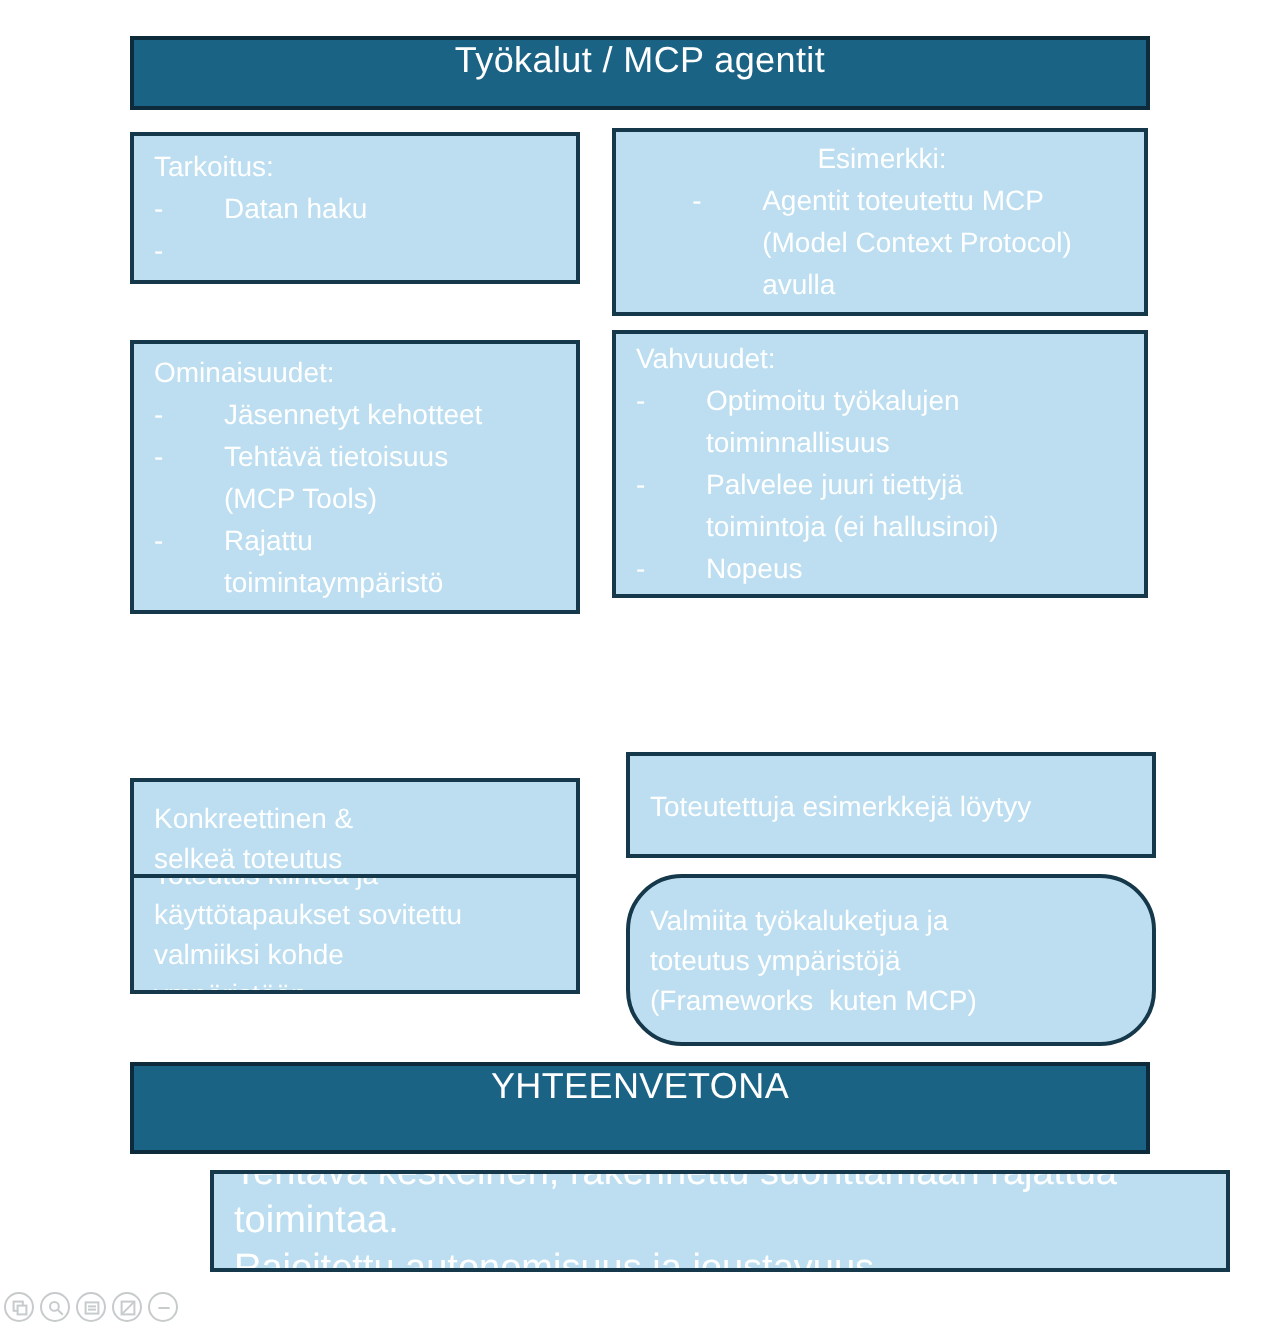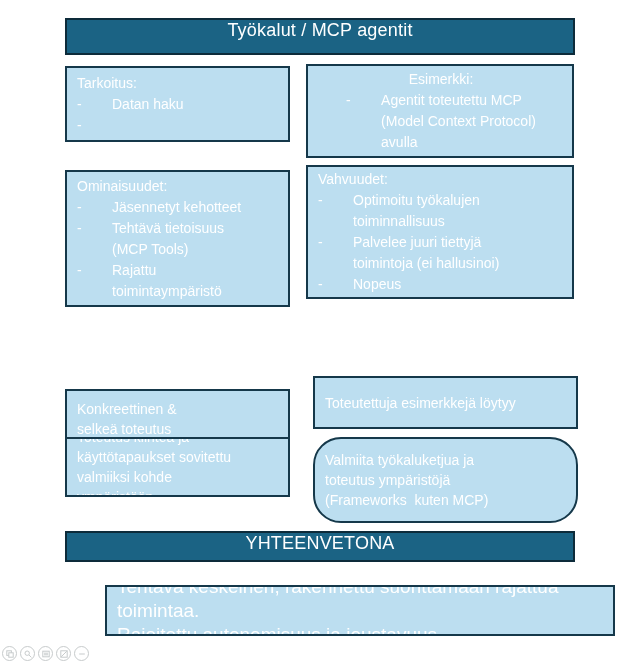--- a/index.html
+++ b/index.html
@@ -113,21 +113,21 @@
 valmiiksi kohde
 ympäristöön</div>
   </div>
 
   <div class="box benefit" style="left:313px;top:437px;width:265px;height:86px;border-radius:28px;">
     <div>Valmiita työkaluketjua ja
 toteutus ympäristöjä
 (Frameworks  kuten MCP)</div>
   </div>
 
-  <div class="hdr" style="left:65px;top:531px;width:510px;height:31px;">
+  <div class="hdr" style="left:65px;top:531px;width:510px;height:46px;">
     <span>YHTEENVETONA</span>
   </div>
 
   <div class="box summary" style="left:65px;top:585px;width:510px;height:51px;">
     <div>Tehtävä keskeinen, rakennettu suorittamaan rajattua toimintaa.
 Rajoitettu autonomisuus ja joustavuus.</div>
   </div>
 
   <div class="statusbar">
     <div class="sicon">

